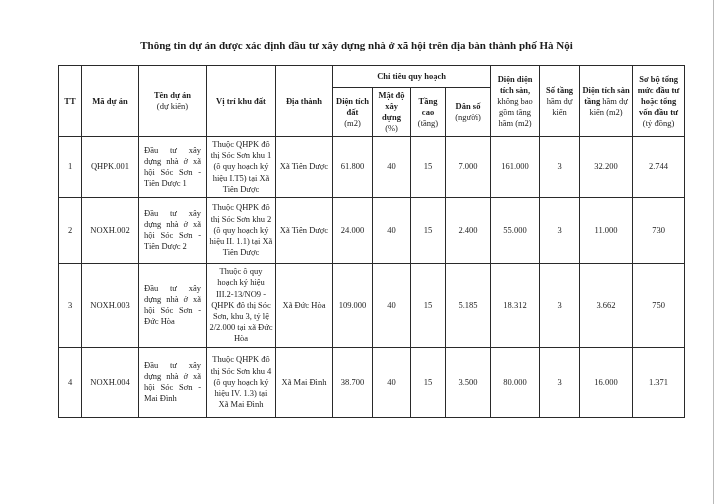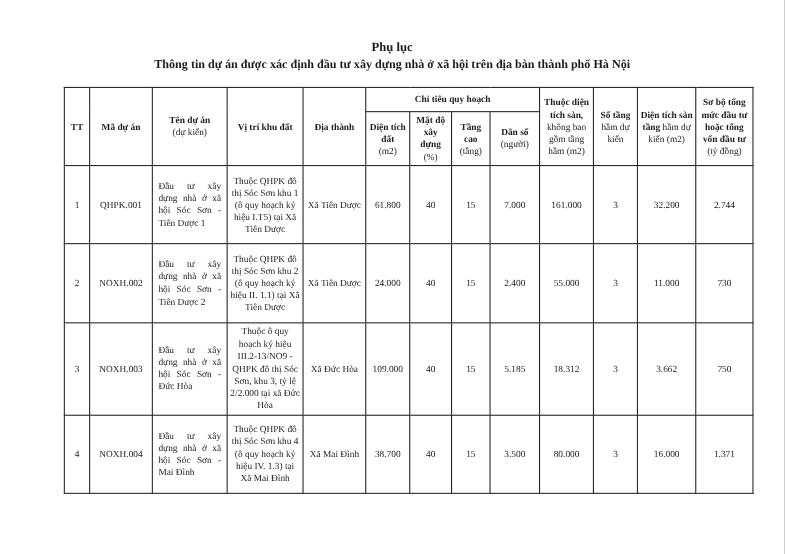--- a/index.html
+++ b/index.html
@@ -36,29 +36,28 @@
     box-sizing:border-box;
     word-wrap:break-word;
   }
   .doc th { font-weight:normal;margin-left:40px; }
   .doc .b { font-weight:bold; }
   .doc thead tr.tier1 th.group { height:22px; }
   .doc tbody tr.r0 { height:60px; }
   .doc tbody tr.r1 { height:66px; }
   .doc tbody tr.r2 { height:84px; }
   .doc tbody tr.r3 { height:70px; }
-  .doc td.ten { text-align:justify; padding:13px 5px; }
+  .doc td.ten { text-align:justify; padding:2px 5px; }
 </style>
 </head>
 <body>
 
 <div class="page">
 
   <div class="title-block">
-    <div class="t1">Phụ lục</div>
     <div class="t2">Thông tin dự án được xác định đầu tư xây dựng nhà ở xã hội trên địa bàn thành phố Hà Nội</div>
   </div>
 
   <table class="doc">
     <colgroup>
       <col style="width:23px">
         <col style="width:57px">
         <col style="width:68px">
       <col style="width:69px">
         <col style="width:57px">
@@ -72,21 +71,21 @@
       <col style="width:52px">
     </colgroup>
     <thead>
       <tr class="tier1">
         <th rowspan="2"><span class="b">TT</span></th>
         <th rowspan="2"><span class="b">Mã dự án</span></th>
         <th rowspan="2"><span class="b">Tên dự án</span><br><span>(dự kiến)</span></th>
         <th rowspan="2"><span class="b">Vị trí khu đất</span></th>
         <th rowspan="2"><span class="b">Địa thành</span></th>
         <th colspan="4" class="group"><span class="b">Chỉ tiêu quy hoạch</span></th>
-        <th rowspan="2"><span class="b">Thuộc diện tích sàn,</span> <span>không bao gồm tầng hầm (m2)</span></th>
+        <th rowspan="2"><span class="b">Diện diện tích sàn,</span> <span>không bao gồm tầng hầm (m2)</span></th>
         <th rowspan="2"><span class="b">Số tầng</span> <span>hầm dự kiến</span></th>
         <th rowspan="2"><span class="b">Diện tích sàn tầng</span> <span>hầm dự kiến (m2)</span></th>
         <th rowspan="2"><span class="b">Sơ bộ tổng mức đầu tư hoặc tổng vốn đầu tư</span> <span>(tỷ đồng)</span></th>
       </tr>
       <tr class="tier2">
         <th><span class="b">Diện tích đất</span><br><span>(m2)</span></th>
         <th><span class="b">Mật độ xây dựng</span><br><span>(%)</span></th>
         <th><span class="b">Tầng cao</span><br><span>(tầng)</span></th>
         <th><span class="b">Dân số</span><br><span>(người)</span></th>
       </tr>

